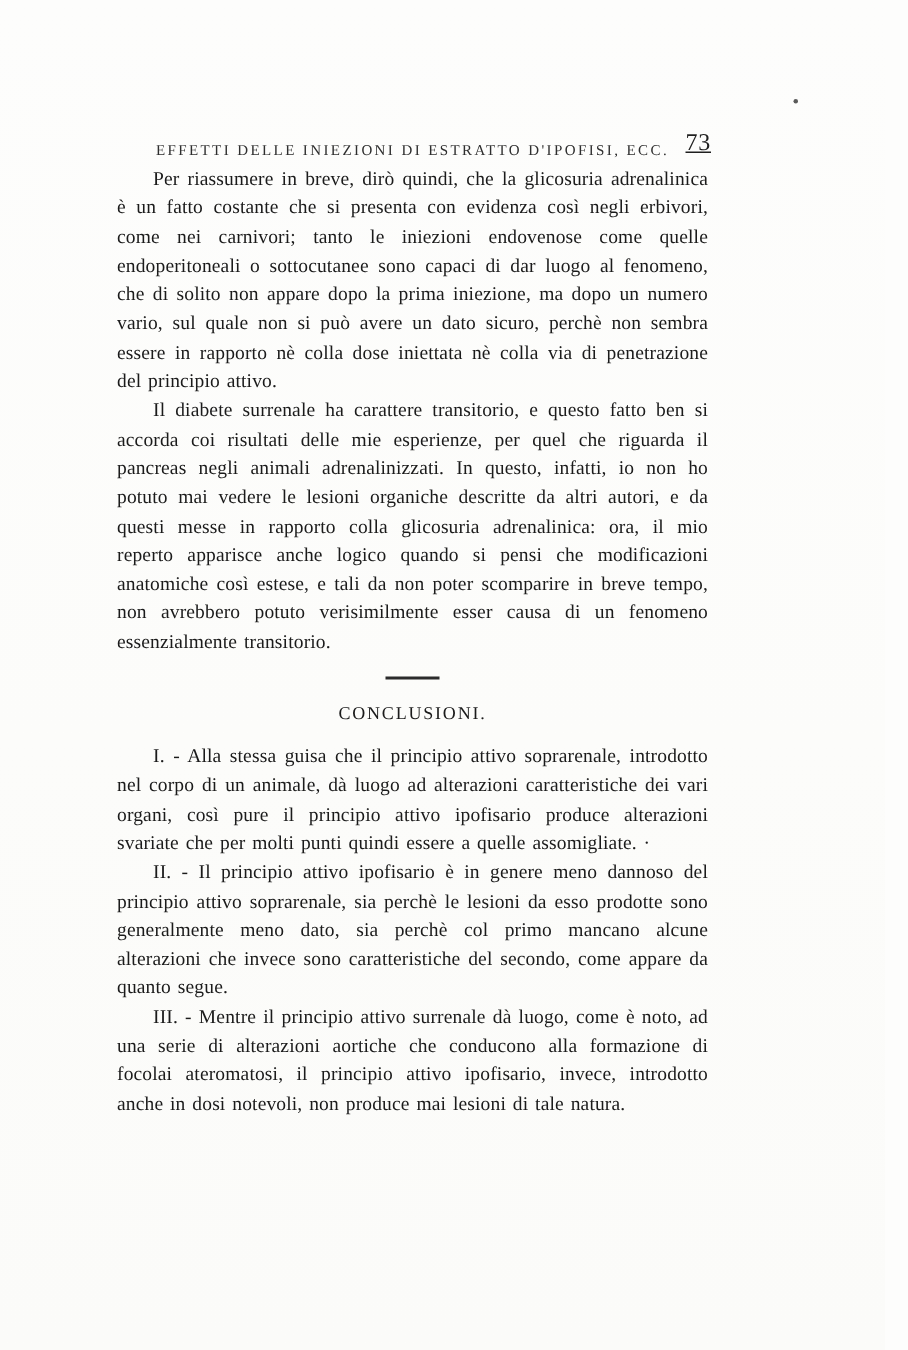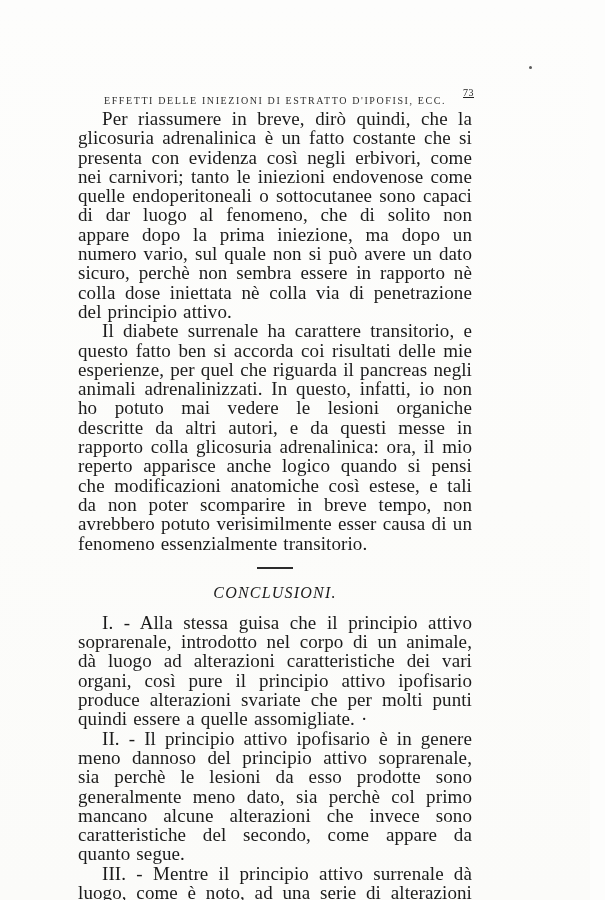--- a/index.html
+++ b/index.html
@@ -35,55 +35,54 @@
   .head-title {
     font-size: 10px;
     letter-spacing: 1.6px;
     color: #2e2e2e;
     white-space: nowrap;
   }
   .page-number {
     position: absolute;
     right: -2px;
     top: -3px;
-    font-size: 10px;
+    font-size: 16px;
     letter-spacing: 0.5px;
     color: #1f1f1f;
     text-decoration: underline;
   }
   .body-text {
     position: absolute;
     top: 109px;
     left: 78px;
     width: 394px;
   }
   .para {
     margin: 0;
-    font-size: 19px;
+    font-size: 13px;
     line-height: 19.3px;
     text-align: justify;
     text-indent: 24px;
     letter-spacing: 0.1px;
     word-spacing: 1.2px;
     color: #1b1b1b;
   }
   .divider {
     width: 36px;
     height: 2px;
     background: #2b2b2b;
     margin: 14px auto 15px auto;
   }
   .section-heading {
     margin: 0 0 11px 0;
     text-align: center;
-    font-size: 16px;
+    font-size: 12px;
     font-weight: 400;
     letter-spacing: 1.2px;
     color: #1b1b1b;
-    font-style: italic;
   }
 </style>
 </head>
 <body>
 
 <div class="page">
 
   <div class="scan-speck"></div>
 
   <header class="running-head">

